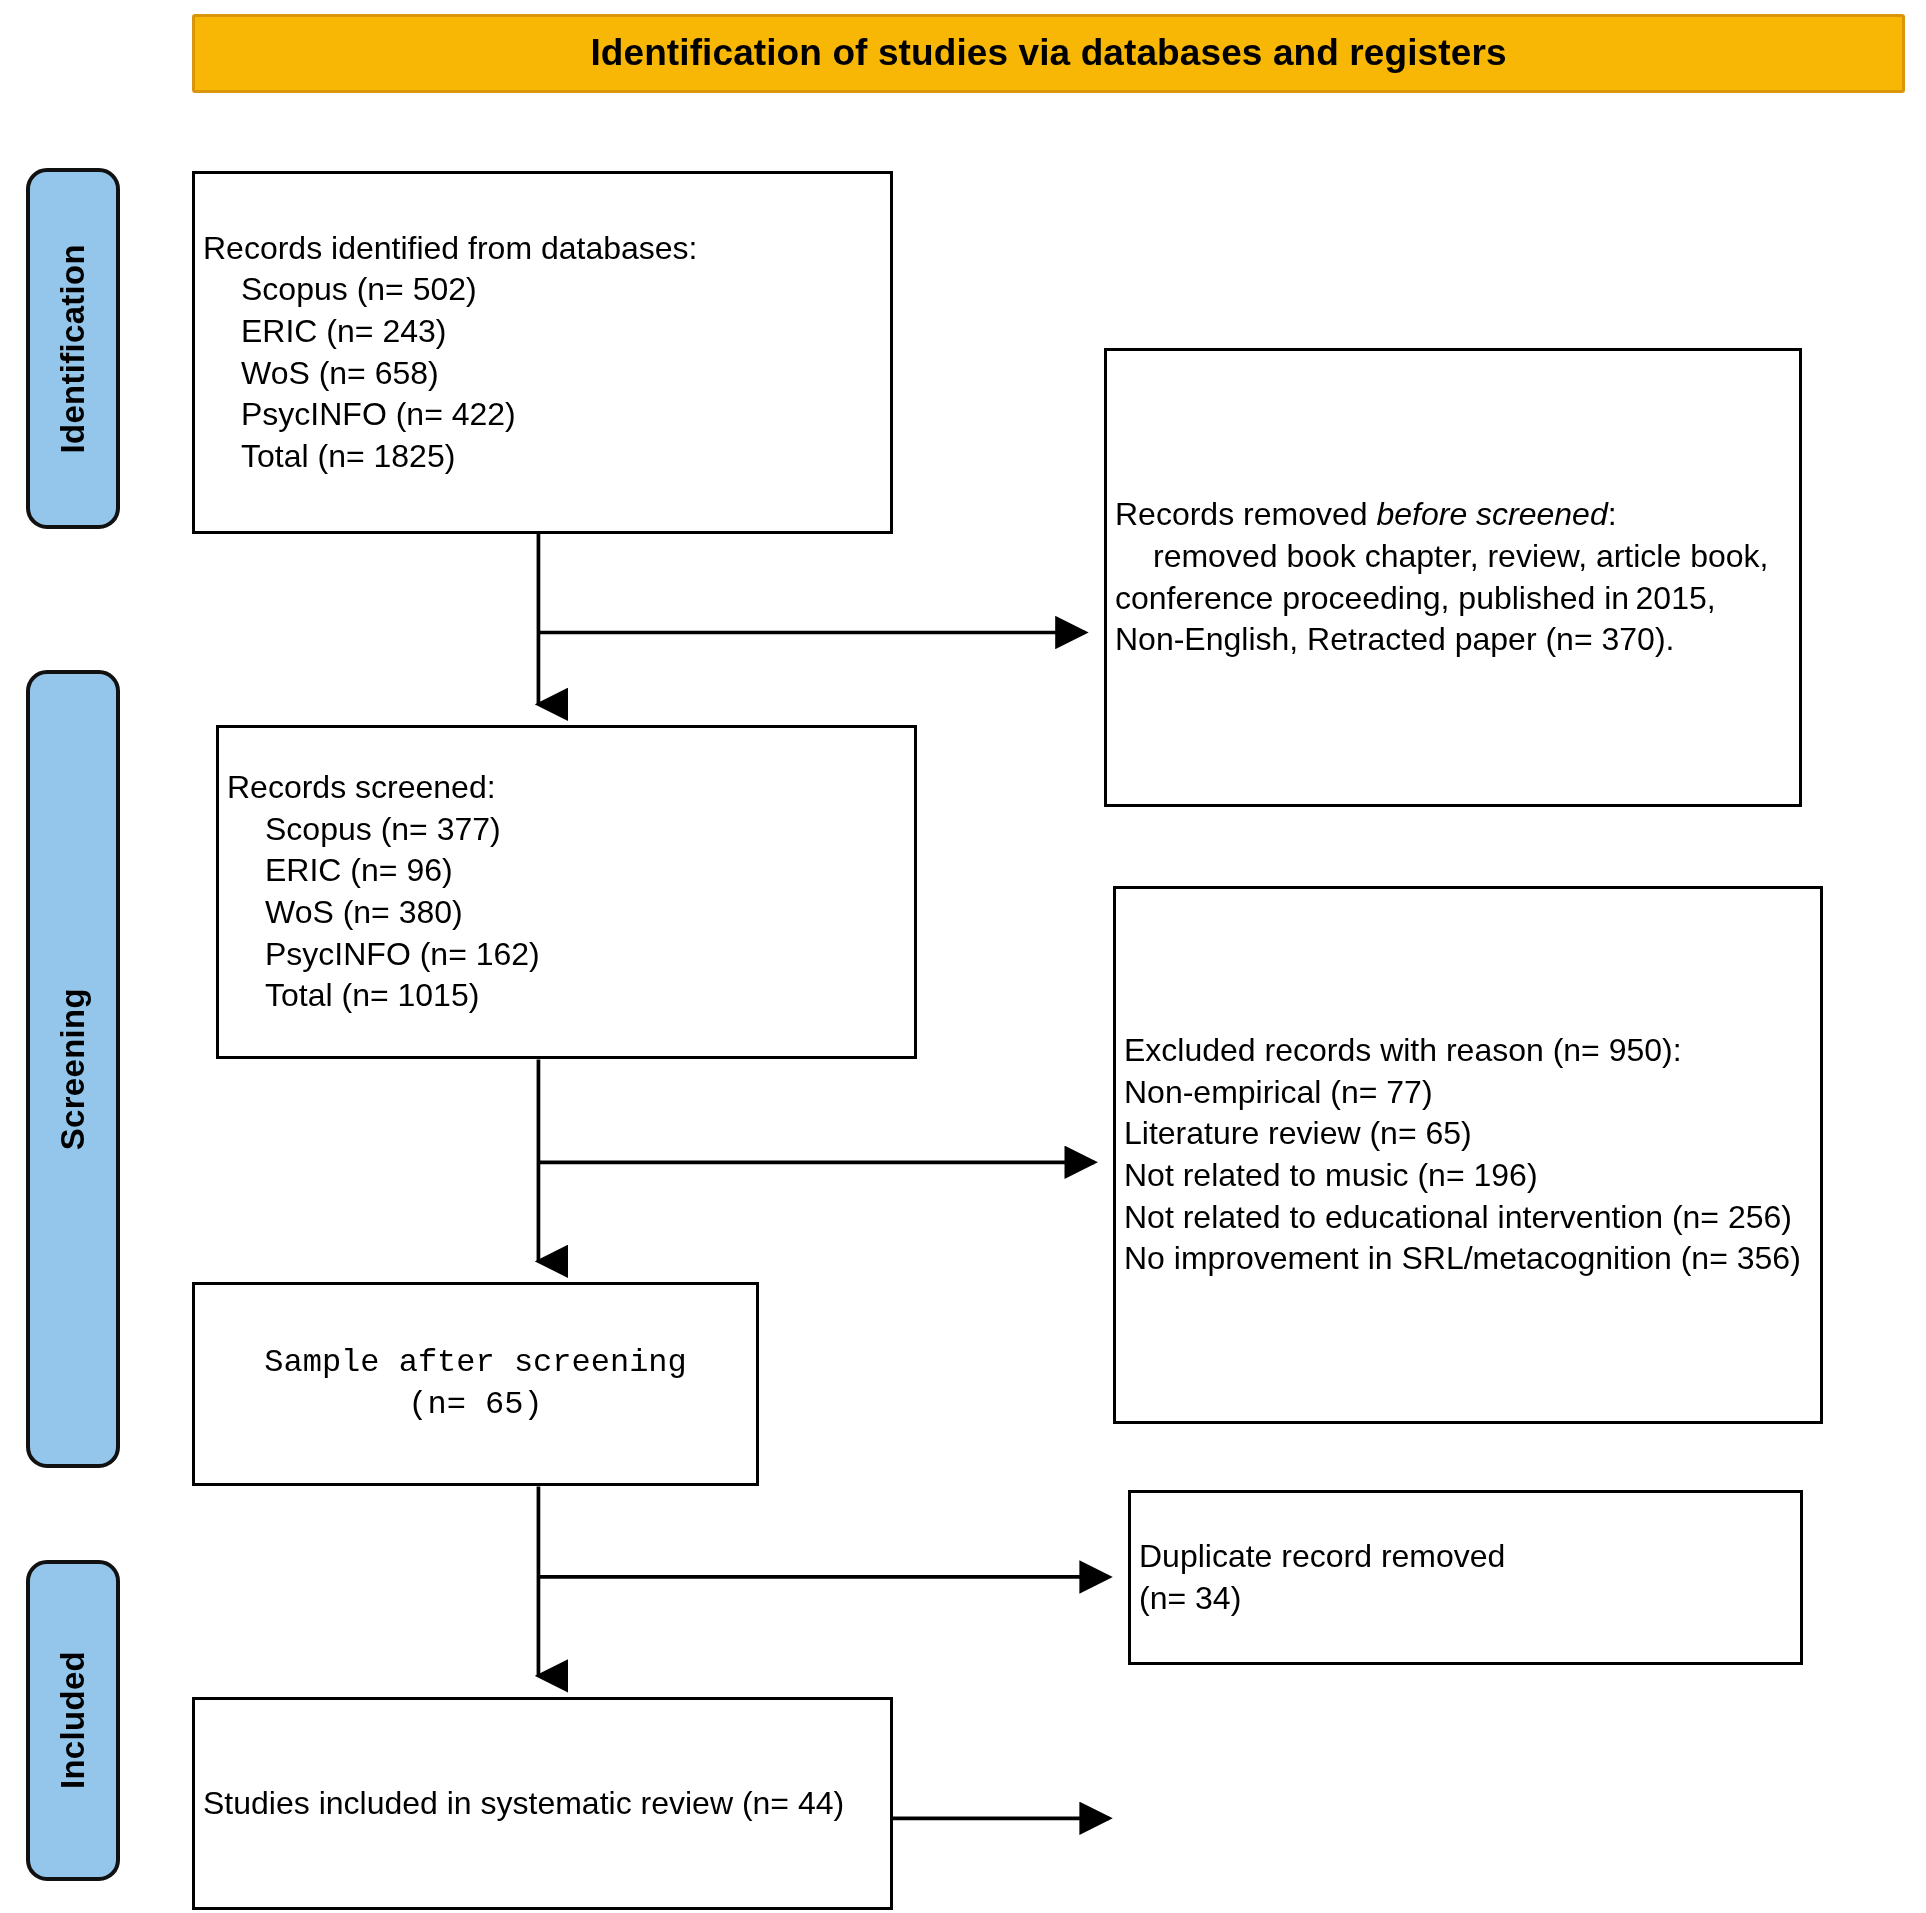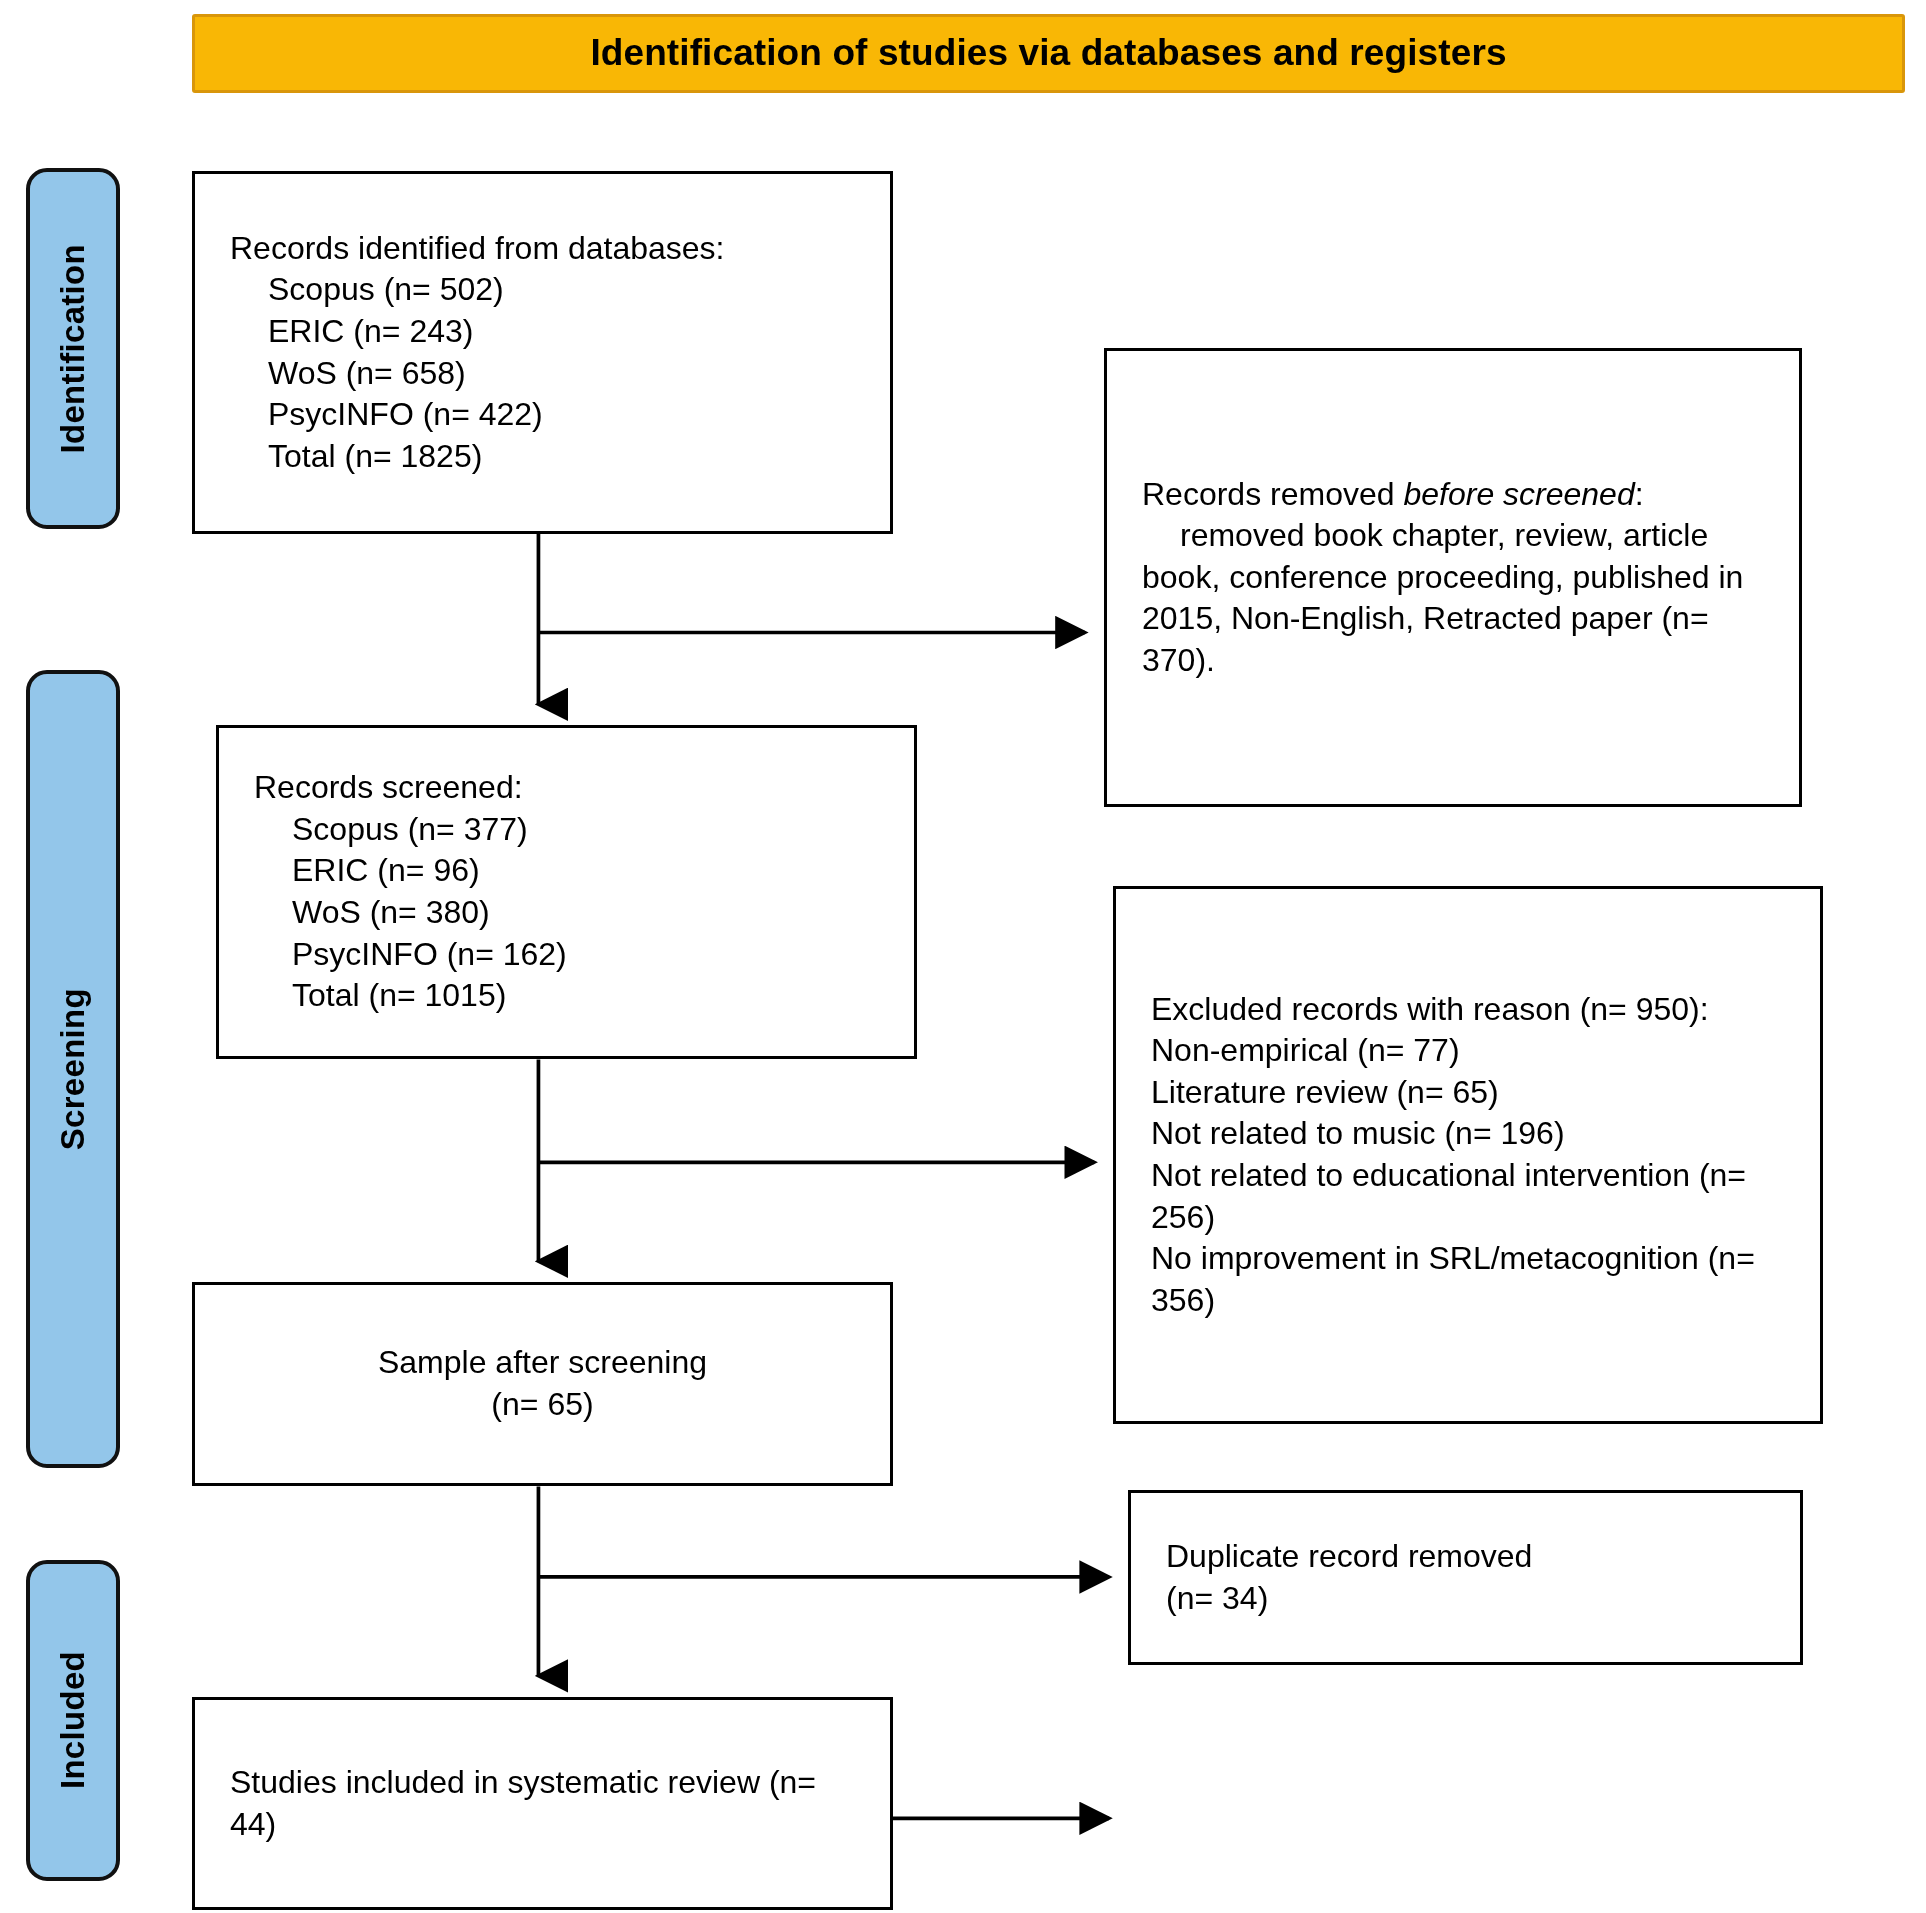--- a/index.html
+++ b/index.html
@@ -74,33 +74,33 @@
     border: 3.7px solid #000000;
     box-sizing: border-box;
     display: flex;
     flex-direction: column;
     justify-content: center;
   }
   .flow-box .box-text {
     font-size: 32px;
     line-height: 1.30;
     color: #000000;
-    padding: 0 35px;
+    padding: 0 8px;
     white-space: pre-wrap;
   }
   .flow-box.center .box-text { text-align: center; padding: 0 12.4px; }
   .box-text .indent { display: inline-block; width: 38px; }
   .box-text em { font-style: italic; }
 
   
   #box-identified    { left: 192px;  top: 171px;  width: 701px; height: 363px; }
   #box-removed       { left: 1104px; top: 348px;  width: 698px; height: 459px; }
   #box-screened      { left: 192px;  top: 725px; width: 701px; height: 334px; margin-left: 24px; }
   #box-excluded      { left: 1113px; top: 886px; width: 710px; height: 538px; }
-  #box-sample        { left: 192px;  top: 1282px; width: 701px; height: 204px; }
+  #box-sample        { left: 192px;  top: 1282px; width: 567px; height: 204px; font-family: Liberation Mono, monospace; }
   #box-duplicate     { left: 1128px; top: 1490px; width: 675px; height: 175px; }
   #box-systematic    { left: 192px;  top: 1697px; width: 701px; height: 213px; }
   #box-meta          { left: 1128px; top: 1727px; width: 675px; height: 186px; }
 
   
   #connectors {
     position: absolute;
     left: 0; top: 0;
     width: 1926px;
     height: 1913px;

